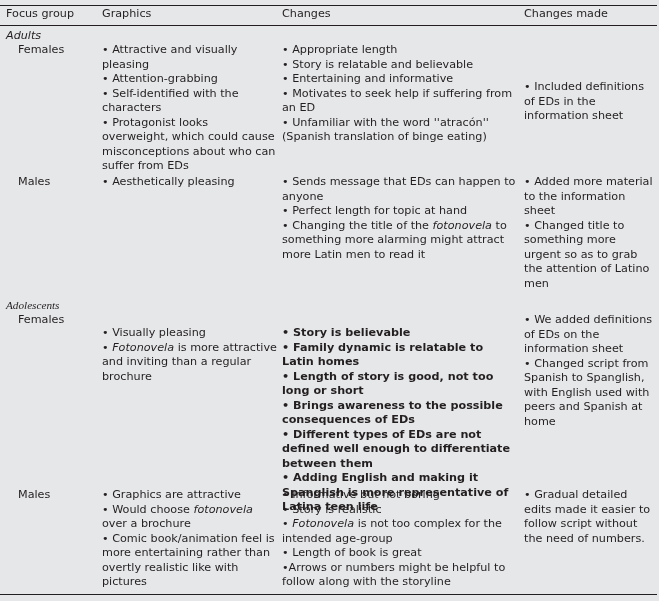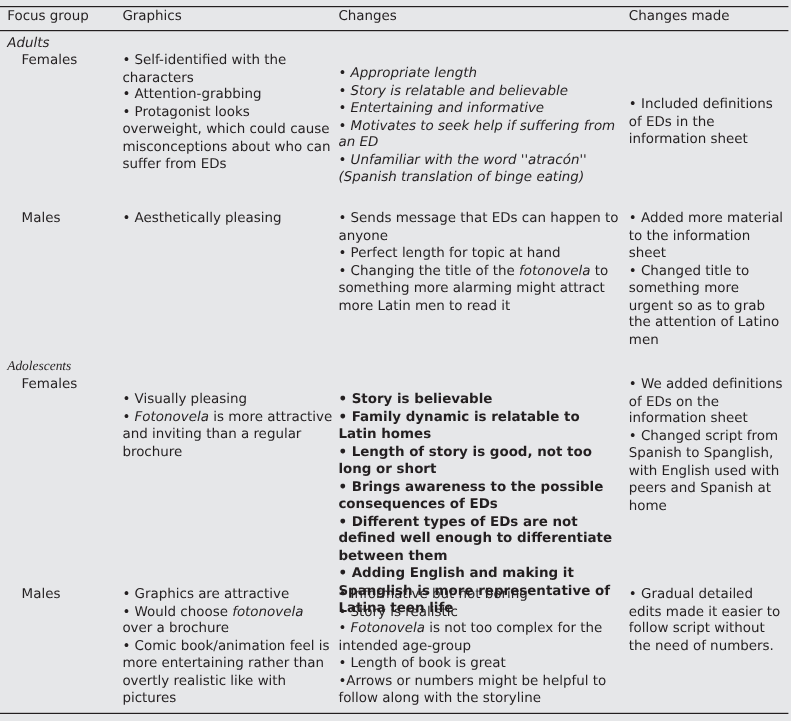--- a/index.html
+++ b/index.html
@@ -22,25 +22,26 @@
 <div class="rule" style="top:5px;"></div>
 <div class="col c0 hdr">Focus group</div>
 <div class="col c1 hdr">Graphics</div>
 <div class="col c2 hdr">Changes</div>
 <div class="col c3 hdr">Changes made</div>
 <div class="rule" style="top:25px;"></div>
 
 <div class="col c0 sec" style="top:29px;">Adults</div>
 <div class="col c0 sub" style="top:43px;">Females</div>
 <div class="col c1" style="top:43px;">
+  <p>• Attractive and visually pleasing</p>
+  <p>• Attention-grabbing</p>
   <p>• Self-identified with the characters</p>
-  <p>• Attention-grabbing</p>
   <p>• Protagonist looks overweight, which could cause misconceptions about who can suffer from EDs</p>
 </div>
-<div class="col c2" style="top:54px;font-style:italic;">
+<div class="col c2" style="top:43px;">
   <p>• Appropriate length</p>
   <p>• Story is relatable and believable</p>
   <p>• Entertaining and informative</p>
   <p>• Motivates to seek help if suffering from an ED</p>
   <p>• Unfamiliar with the word ''atracón'' (Spanish translation of binge eating)</p>
 </div>
 <div class="col c3" style="top:43px;margin-top:37px;">
   <p>• Included definitions of EDs in the information sheet</p>
 </div>
 

